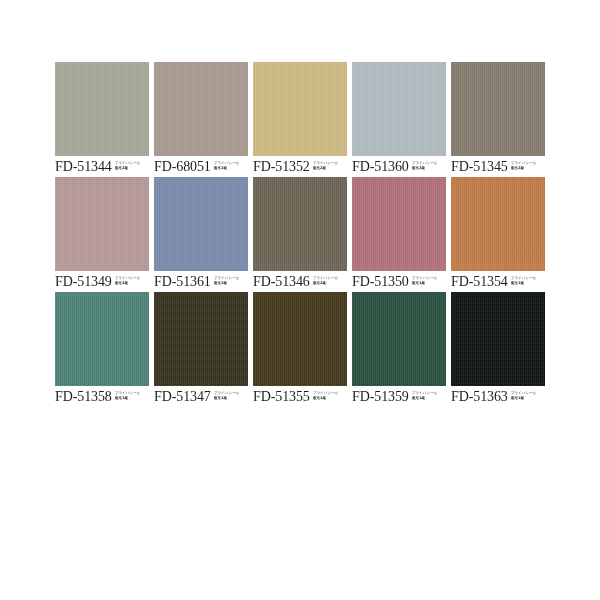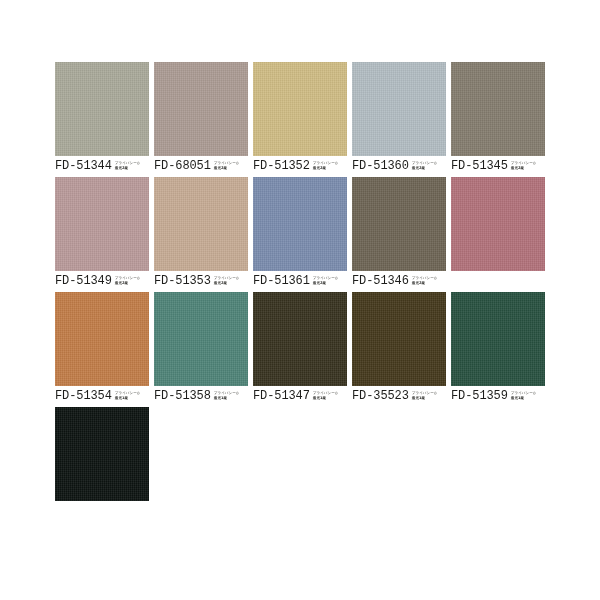--- a/index.html
+++ b/index.html
@@ -70,22 +70,22 @@
   .swatch-caption {
     display: flex;
     align-items: flex-start;
     justify-content: flex-start;
     padding-top: 5px;
     height: 19px;
     box-sizing: border-box;
   }
 
   .swatch-code {
-    font-family: Liberation Mono, monospace;
-    font-size: 12px;
+    font-family: Liberation Serif, serif;
+    font-size: 14px;
     letter-spacing: -0.1px;
     color: #1d1d1b;
     white-space: nowrap;
     line-height: 11px;
     text-align: right;
   }
 
   .swatch-specs {
     display: flex;
     flex-direction: column;
@@ -171,30 +171,20 @@
         <div class="swatch-chip" style="background-color: rgb(185, 154, 154);"></div>
         <div class="swatch-caption">
           <span class="swatch-code">FD-51349</span>
           <div class="swatch-specs">
             <span class="spec-line spec-privacy">プライバシー◎</span>
             <span class="spec-line spec-blackout">遮光2級</span>
           </div>
         </div>
       </div>
       <div class="swatch-cell">
-        <div class="swatch-chip" style="background-color: rgb(198, 171, 148);"></div>
-        <div class="swatch-caption">
-          <span class="swatch-code">FD-51353</span>
-          <div class="swatch-specs">
-            <span class="spec-line spec-privacy">プライバシー◎</span>
-            <span class="spec-line spec-blackout">遮光2級</span>
-          </div>
-        </div>
-      </div>
-      <div class="swatch-cell">
         <div class="swatch-chip" style="background-color: rgb(122, 140, 174);"></div>
         <div class="swatch-caption">
           <span class="swatch-code">FD-51361</span>
           <div class="swatch-specs">
             <span class="spec-line spec-privacy">プライバシー◎</span>
             <span class="spec-line spec-blackout">遮光2級</span>
           </div>
         </div>
       </div>
       <div class="swatch-cell">
@@ -202,20 +192,27 @@
         <div class="swatch-caption">
           <span class="swatch-code">FD-51346</span>
           <div class="swatch-specs">
             <span class="spec-line spec-privacy">プライバシー◎</span>
             <span class="spec-line spec-blackout">遮光2級</span>
           </div>
         </div>
       </div>
       <div class="swatch-cell">
         <div class="swatch-chip" style="background-color: rgb(178, 113, 122);"></div>
+        <div class="swatch-caption">
+          <span class="swatch-code">FD-51350</span>
+          <div class="swatch-specs">
+            <span class="spec-line spec-privacy">プライバシー◎</span>
+            <span class="spec-line spec-blackout">遮光1級</span>
+          </div>
+        </div>
       </div>
       <div class="swatch-cell">
         <div class="swatch-chip" style="background-color: rgb(193, 124, 71);"></div>
         <div class="swatch-caption">
           <span class="swatch-code">FD-51354</span>
           <div class="swatch-specs">
             <span class="spec-line spec-privacy">プライバシー◎</span>
             <span class="spec-line spec-blackout">遮光1級</span>
           </div>
         </div>
@@ -236,34 +233,41 @@
           <span class="swatch-code">FD-51347</span>
           <div class="swatch-specs">
             <span class="spec-line spec-privacy">プライバシー◎</span>
             <span class="spec-line spec-blackout">遮光1級</span>
           </div>
         </div>
       </div>
       <div class="swatch-cell">
         <div class="swatch-chip" style="background-color: rgb(68, 56, 27);"></div>
         <div class="swatch-caption">
-          <span class="swatch-code">FD-35523</span>
+          <span class="swatch-code">FD-51355</span>
           <div class="swatch-specs">
             <span class="spec-line spec-privacy">プライバシー◎</span>
             <span class="spec-line spec-blackout">遮光1級</span>
           </div>
         </div>
       </div>
       <div class="swatch-cell">
         <div class="swatch-chip" style="background-color: rgb(39, 80, 63);"></div>
         <div class="swatch-caption">
           <span class="swatch-code">FD-51359</span>
           <div class="swatch-specs">
             <span class="spec-line spec-privacy">プライバシー◎</span>
             <span class="spec-line spec-blackout">遮光1級</span>
           </div>
         </div>
       </div>
       <div class="swatch-cell">
         <div class="swatch-chip" style="background-color: rgb(12, 19, 16);"></div>
+        <div class="swatch-caption">
+          <span class="swatch-code">FD-51363</span>
+          <div class="swatch-specs">
+            <span class="spec-line spec-privacy">プライバシー◎</span>
+            <span class="spec-line spec-blackout">遮光1級</span>
+          </div>
+        </div>
       </div>
     </div>
 </div>
 
 </body></html>

